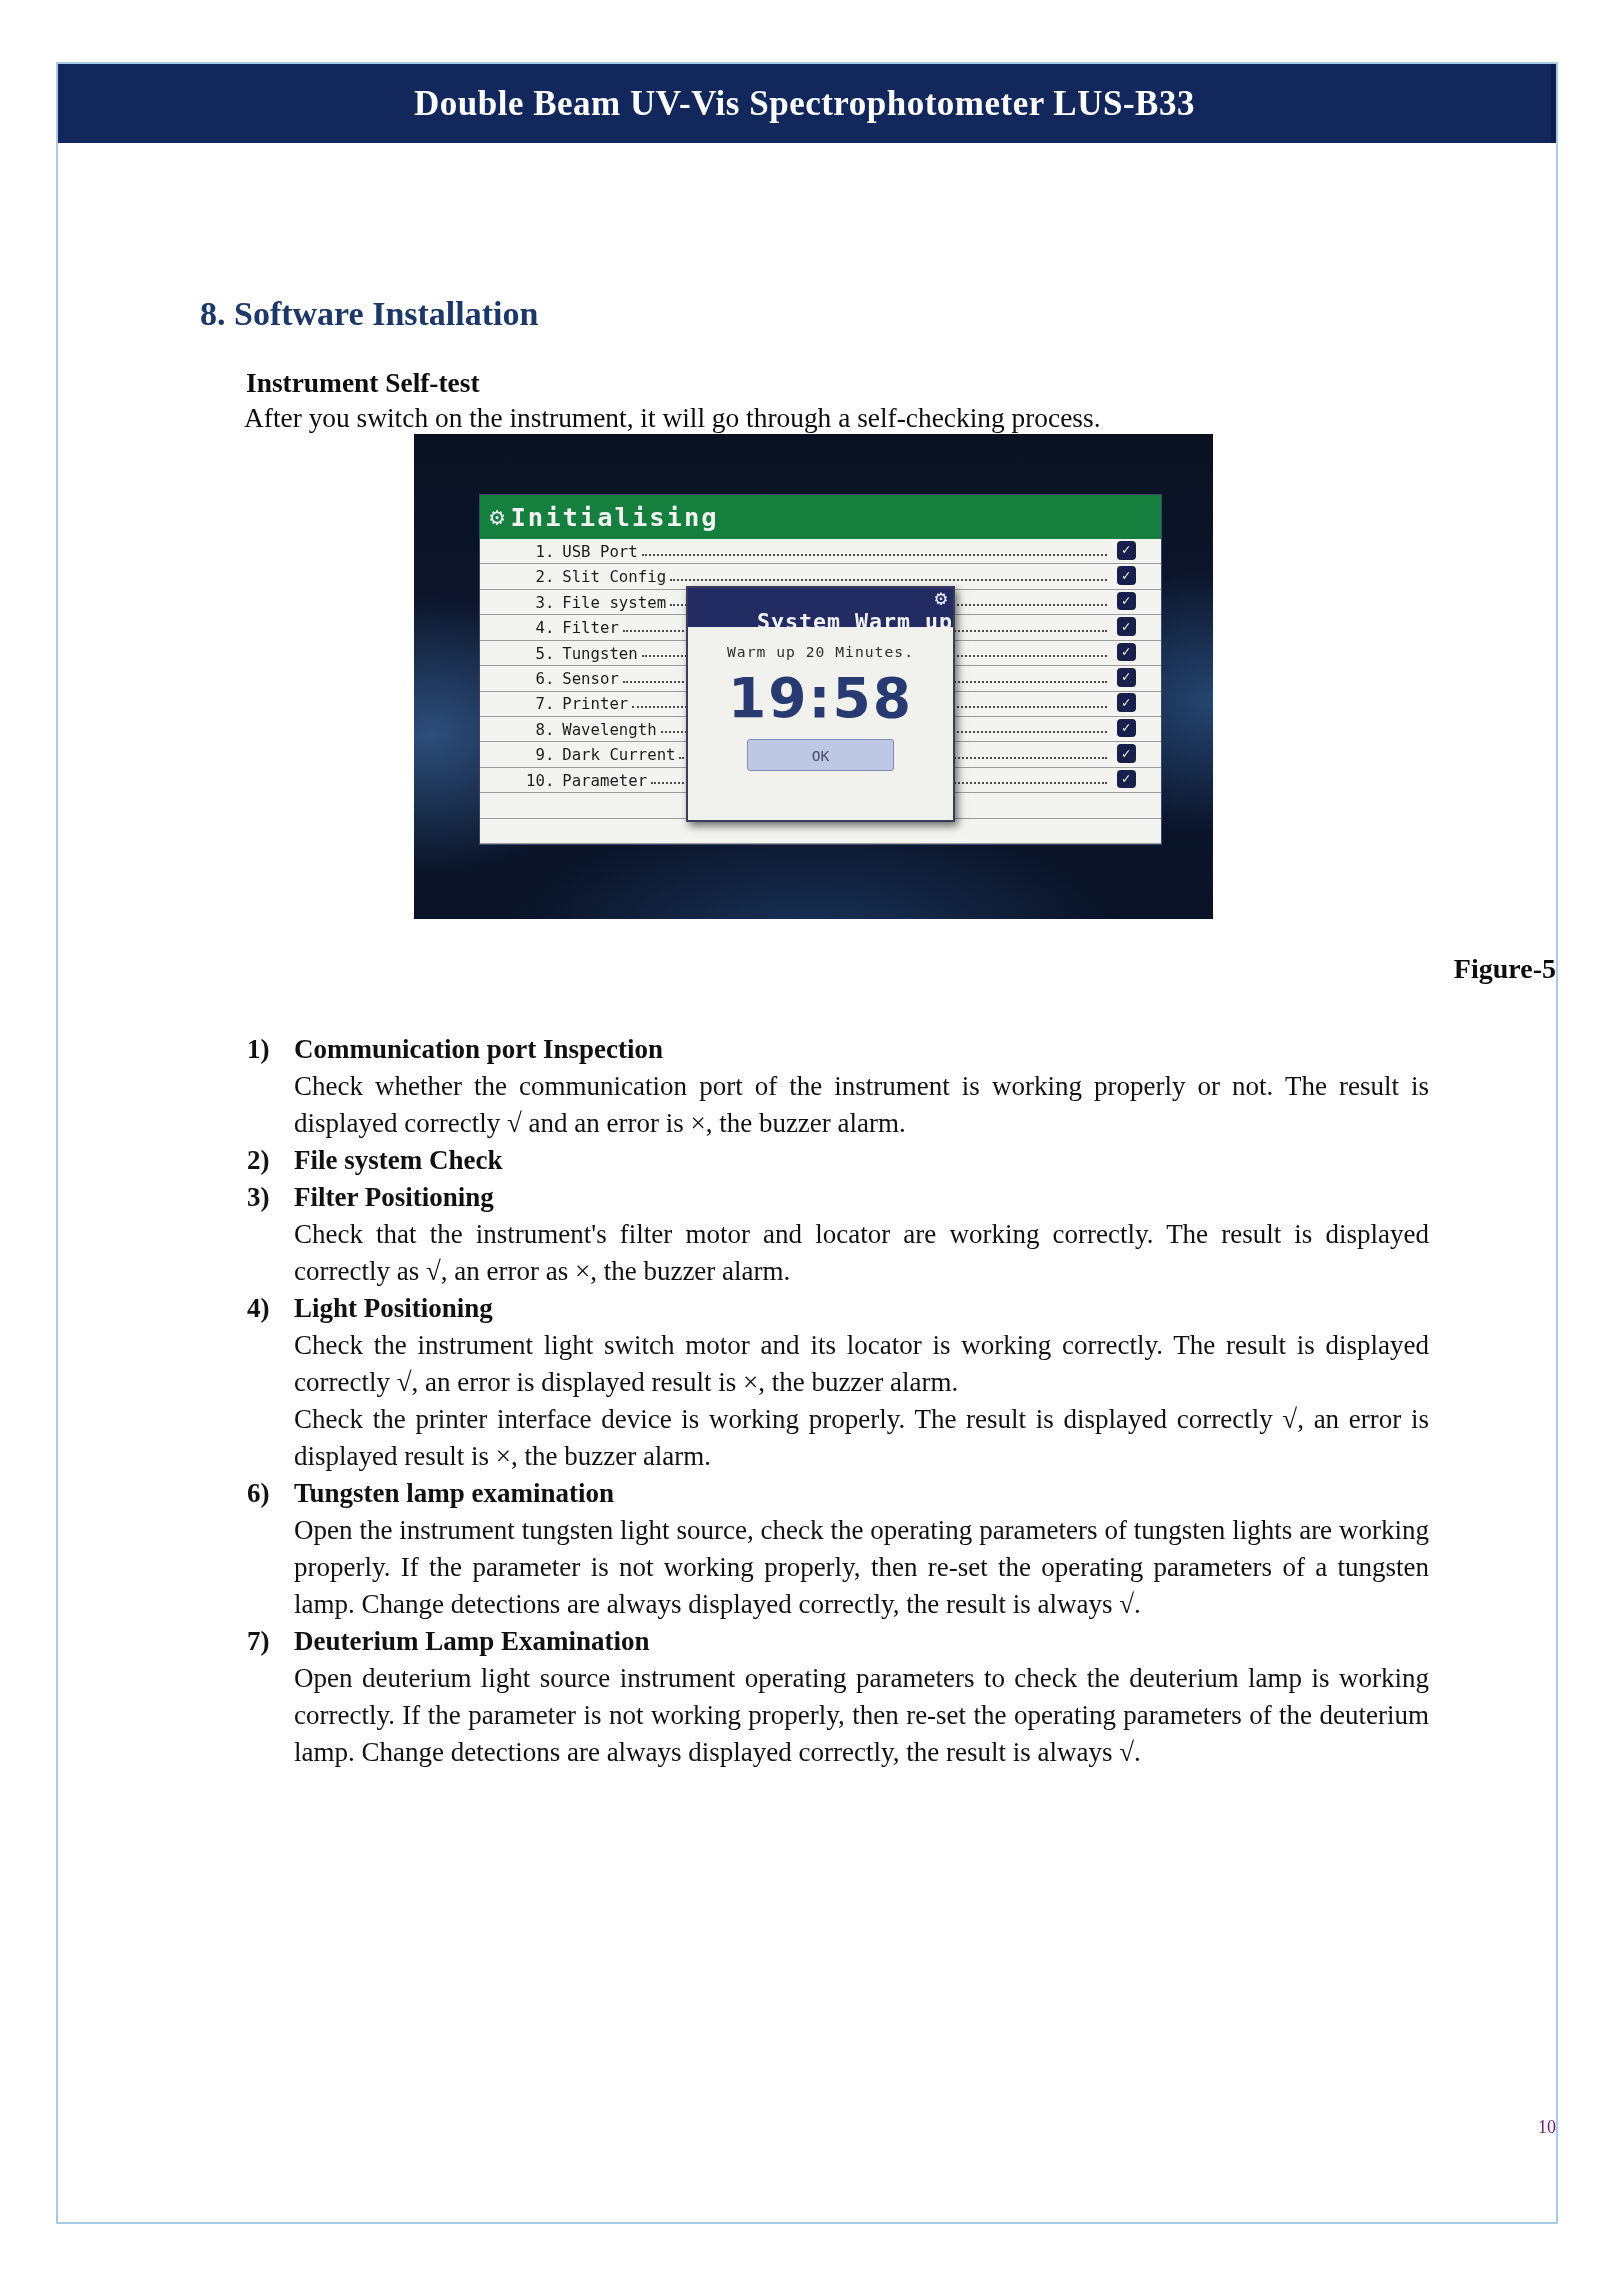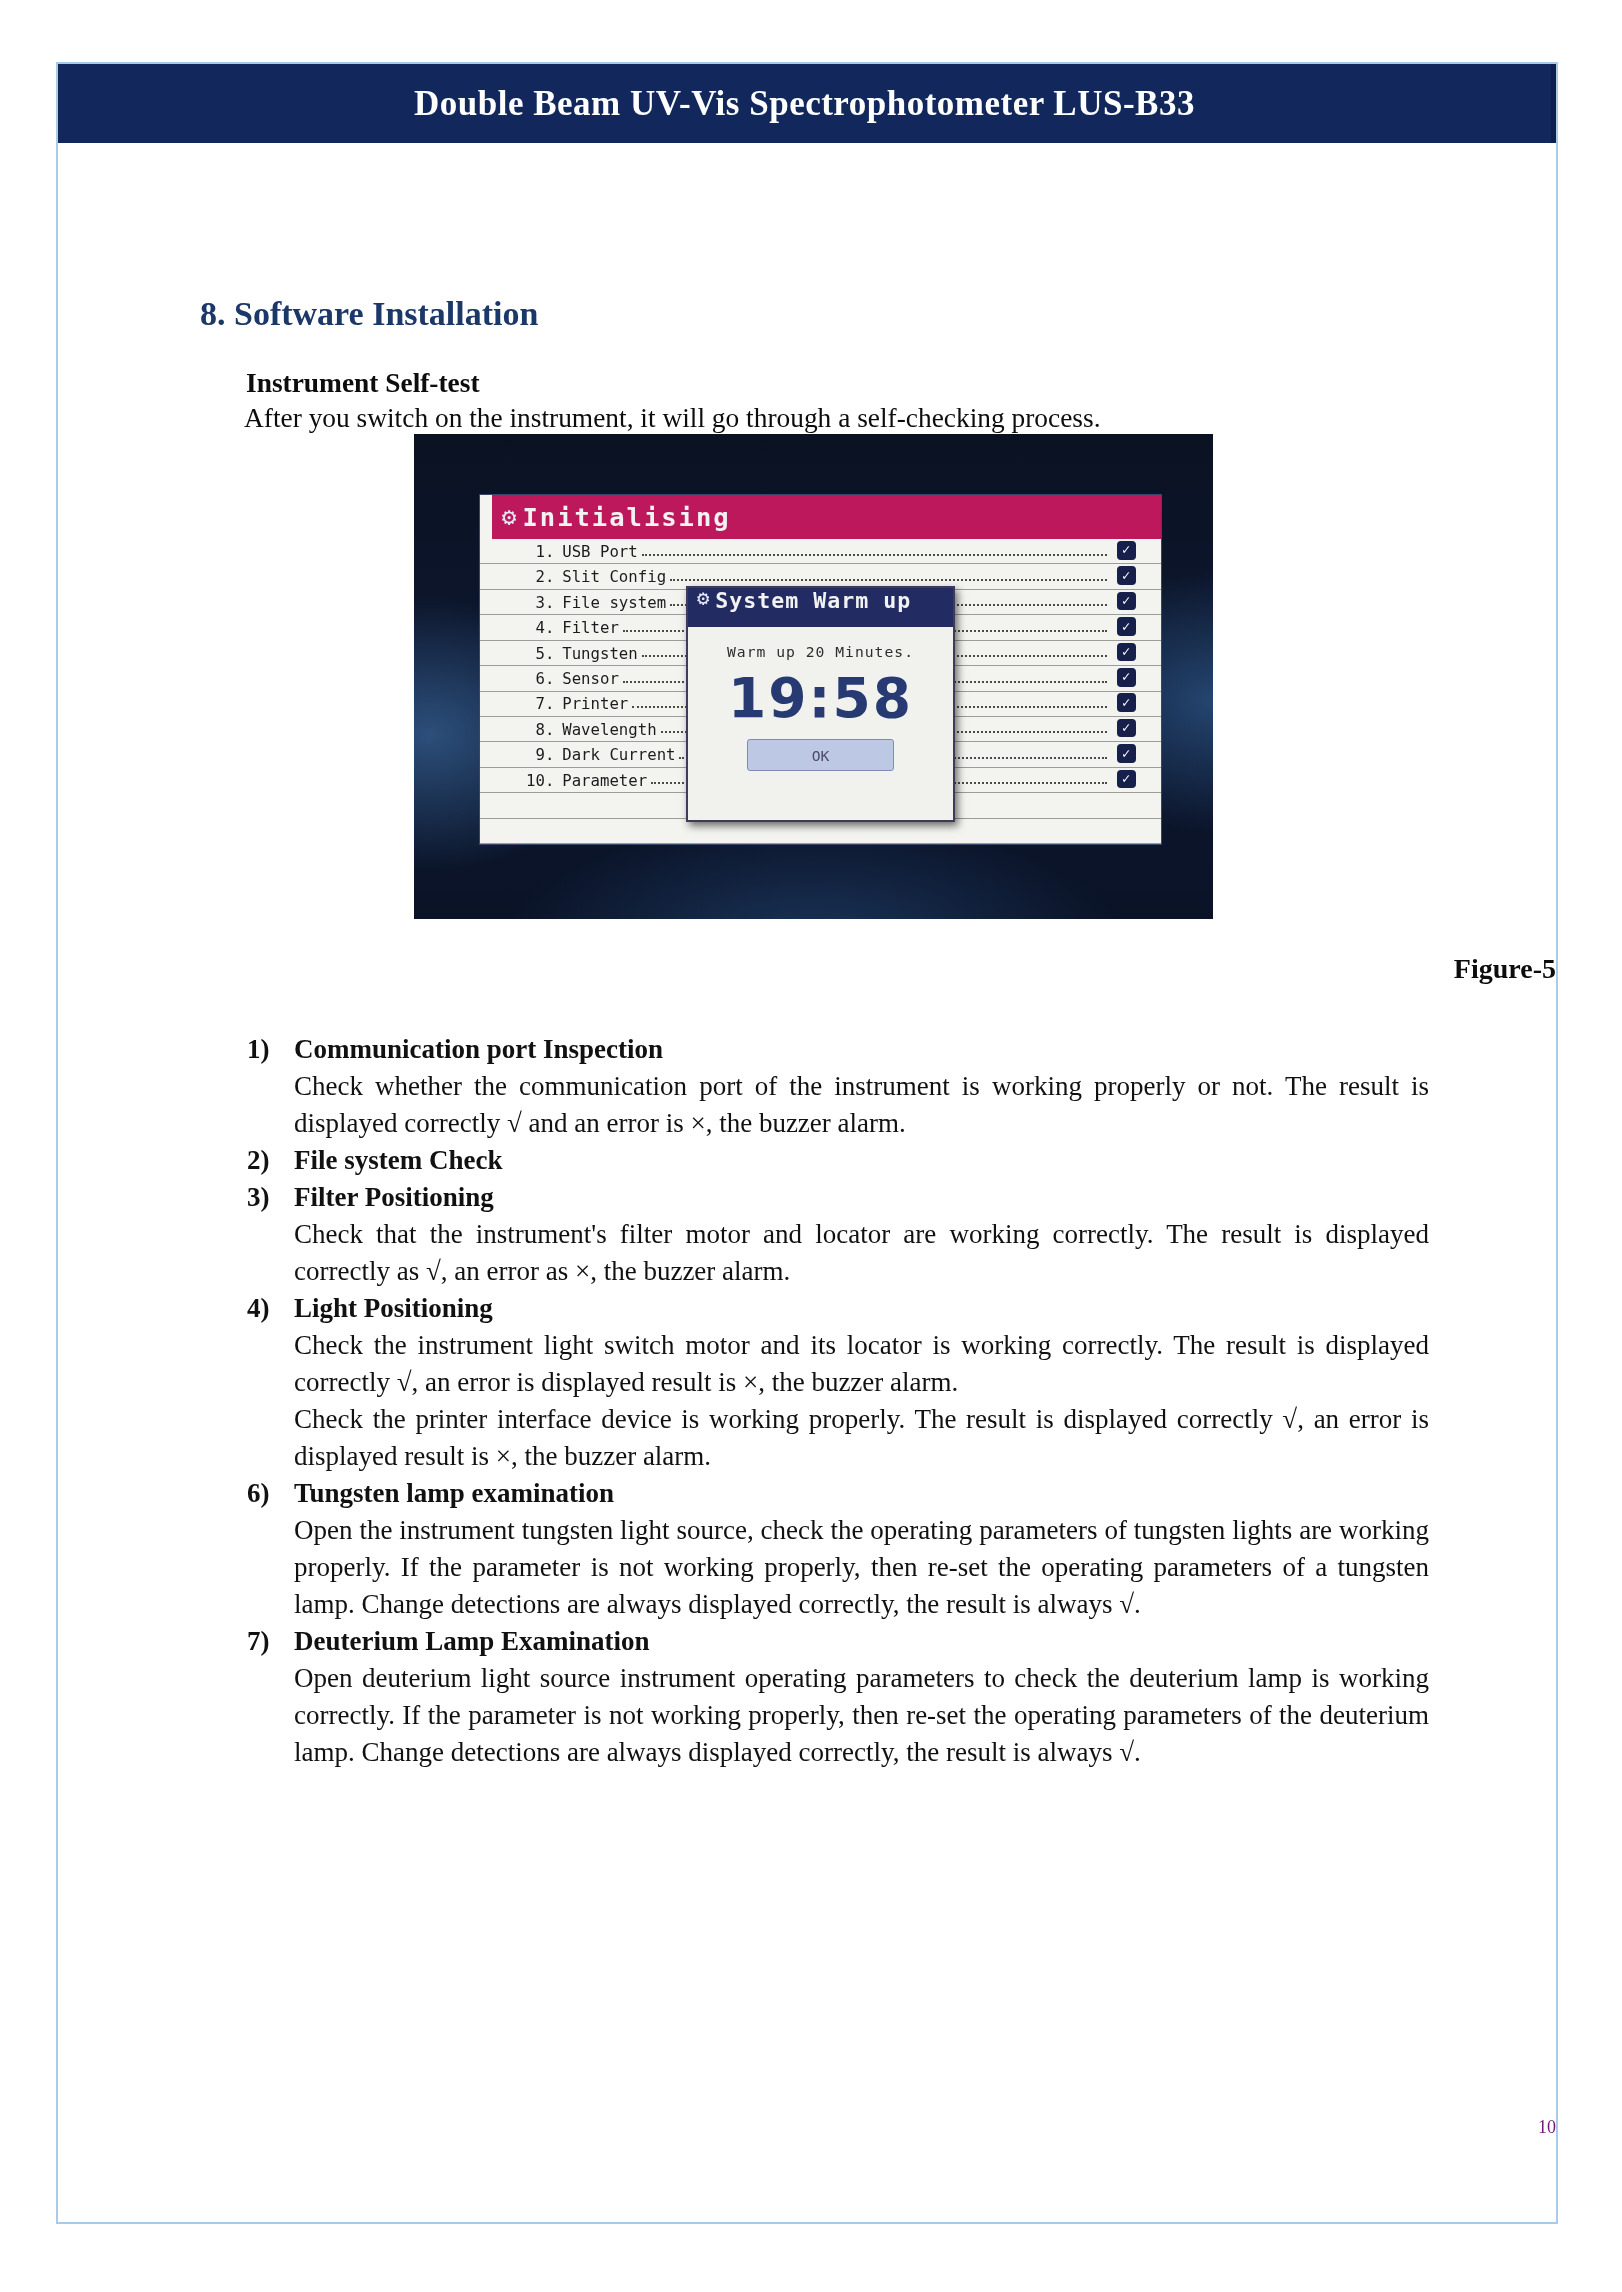--- a/index.html
+++ b/index.html
@@ -19,38 +19,38 @@
   
   .figure{position:absolute;left:356px;top:370px;width:799px;height:485px;
           background:
             radial-gradient(255px 196px at 2% 62%, rgba(70,125,185,.55), rgba(0,0,0,0) 70%),
             radial-gradient(235px 186px at 100% 55%, rgba(60,115,175,.5), rgba(0,0,0,0) 70%),
             radial-gradient(412px 157px at 50% 104%, rgba(45,90,150,.45), rgba(0,0,0,0) 75%),
             linear-gradient(180deg,#0a1222 0%,#0d1730 55%,#0a1326 100%);
           font-family:"DejaVu Sans Mono","Liberation Mono",monospace;}
   .panel{position:absolute;left:66px;top:61px;width:681px;height:349px;background:#f3f3ef;
          box-shadow:0 0 0 1px #3a4668;}
-  .panel-titlebar{height:44px;background:#be185d;display:flex;align-items:center;padding-left:9.8px;box-sizing:border-box;margin-left:12px;}
+  .panel-titlebar{height:44px;background:#15803d;display:flex;align-items:center;padding-left:9.8px;box-sizing:border-box;}
   .panel-titlebar .win-title{color:#f2f2f2;font-size:25.5px;font-weight:bold;letter-spacing:2px;}
   .gear{color:#e8e8f4;font-size:24.5px;margin-right:5.9px;line-height:1;}
   .gear::before{content:"\2699";}
   .rows{height:305px;display:flex;flex-direction:column;}
   .row{flex:1;display:flex;align-items:flex-end;border-bottom:1px solid #9c9c9c;
        padding:0 0 1px 27.4px;box-sizing:border-box;}
   .row .num{width:47px;text-align:right;font-size:15.7px;color:#1c1c1c;margin-right:7.8px;line-height:21.6px;}
   .row .label{font-size:15.7px;color:#1c1c1c;line-height:21.6px;white-space:nowrap;}
   .leader{flex:1;border-bottom:2px dotted #4a4a4a;margin:0 9.8px 6.9px 3.9px;}
   .checkbox{width:18.6px;height:18.6px;background:#16204a;border-radius:3.9px;margin:0 25.5px 2.9px 0;
             display:flex;align-items:center;justify-content:center;flex:0 0 auto;}
   .checkbox::before{content:"\2713";color:#ffffff;font-size:13.7px;font-weight:bold;line-height:1;}
   .row.empty{padding-left:0;}
   
   .dialog{position:absolute;left:272px;top:152px;width:265px;height:232px;background:#f1f1ed;
           border:2px solid #3c3c58;box-shadow:2.9px 3.9px 7.8px rgba(0,0,0,.55);}
-  .dialog-titlebar{height:39px;background:#222c63;display:flex;align-items:flex-start;padding-left:9px;box-sizing:border-box;}
+  .dialog-titlebar{height:39px;background:#222c63;display:flex;align-items:flex-end;padding-left:20px;box-sizing:border-box;flex-direction:column;}
   .dialog-titlebar .gear{font-size:20.6px;}
   .dialog-titlebar .dlg-title{color:#f2f2f2;font-size:21.6px;font-weight:bold;letter-spacing:1px;}
   .dialog-msg{margin-top:15.7px;text-align:center;font-size:14.7px;color:#2e2e2e;letter-spacing:1px;}
   .dialog-time{margin-top:6px;text-align:center;font-family:"DejaVu Sans","Liberation Sans",sans-serif;
                font-weight:bold;font-size:55px;color:#273a72;letter-spacing:2px;}
   .ok-button{display:block;margin:9.8px auto 0 auto;width:147px;height:32px;background:#bcc8e4;
              border:1px solid #7f8bb5;border-radius:2.9px;font-size:14.7px;color:#4c4c66;
              font-family:"DejaVu Sans Mono","Liberation Mono",monospace;}
   
   .figure-caption{position:absolute;left:0;top:889px;width:100%;text-align:right;

